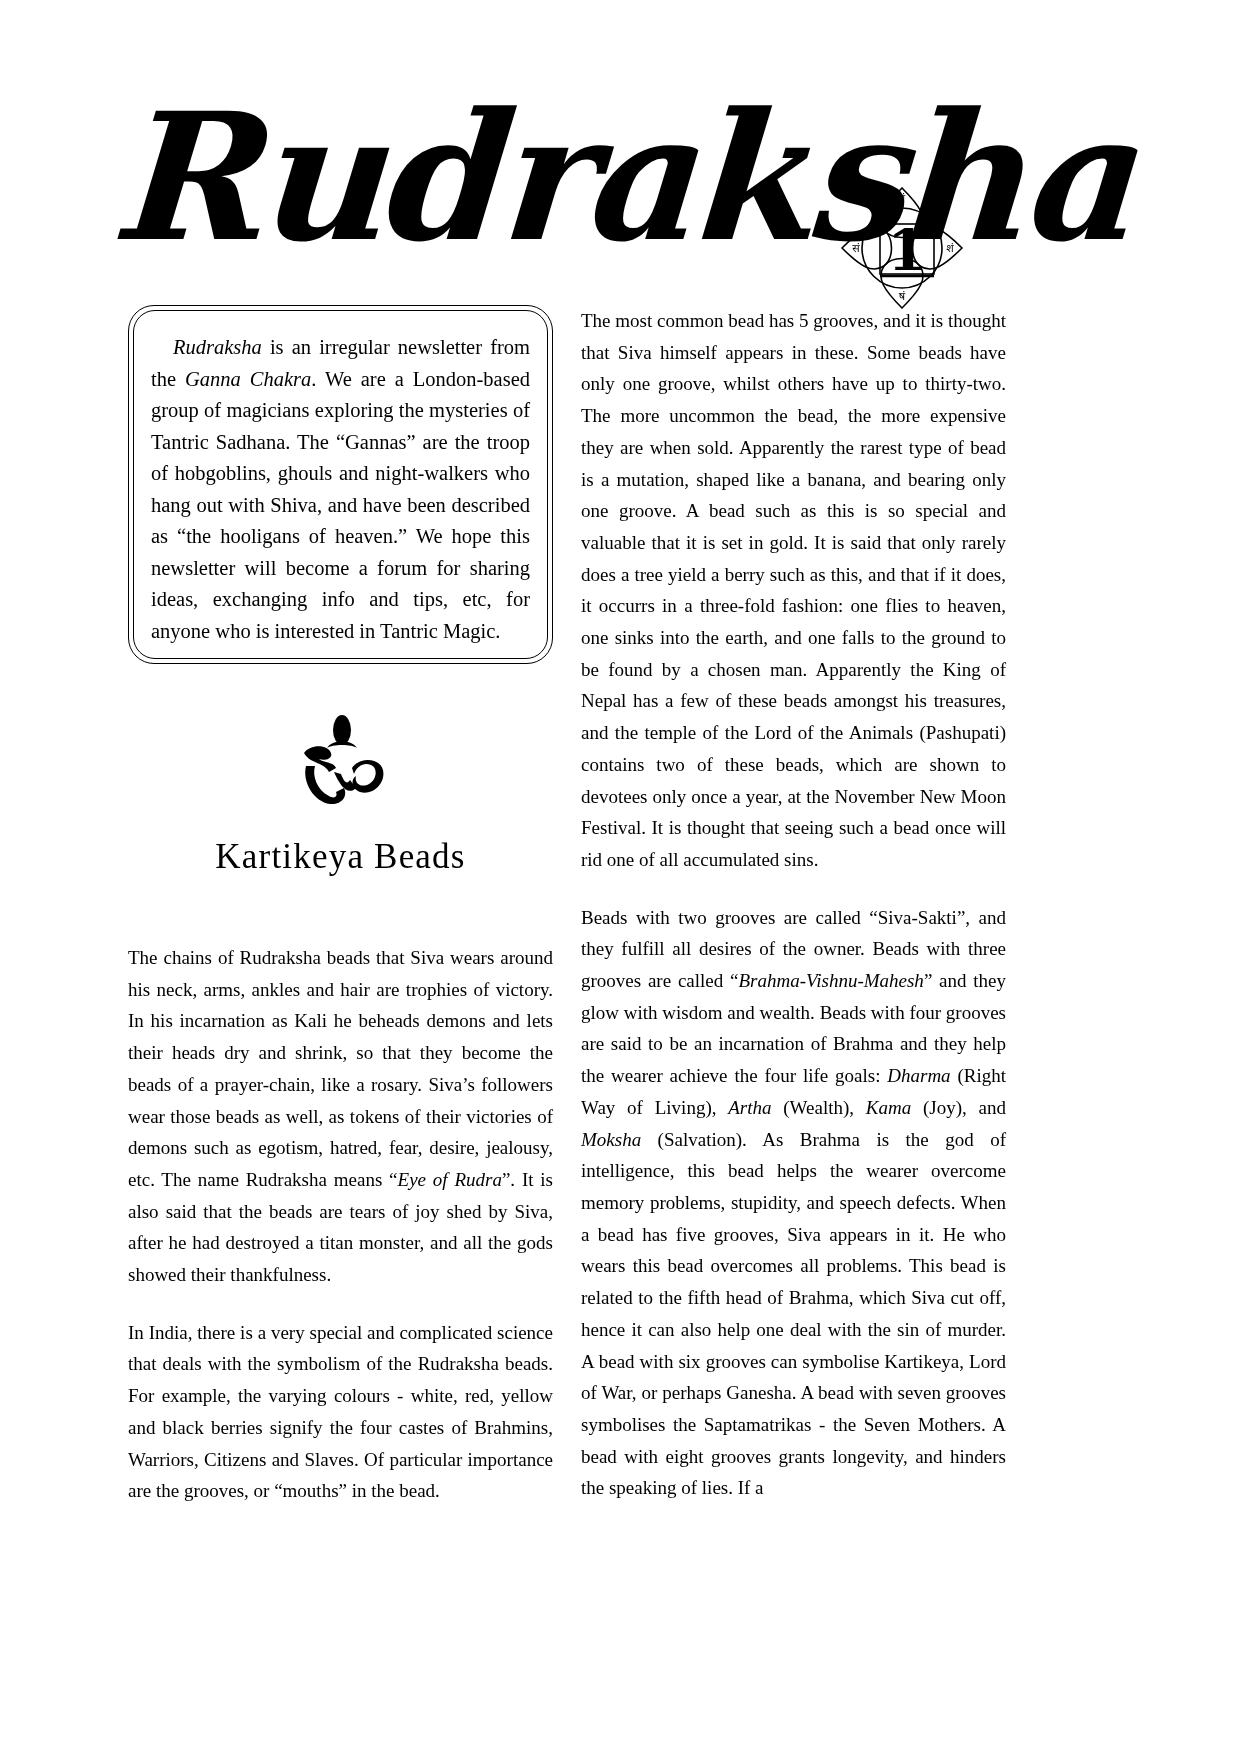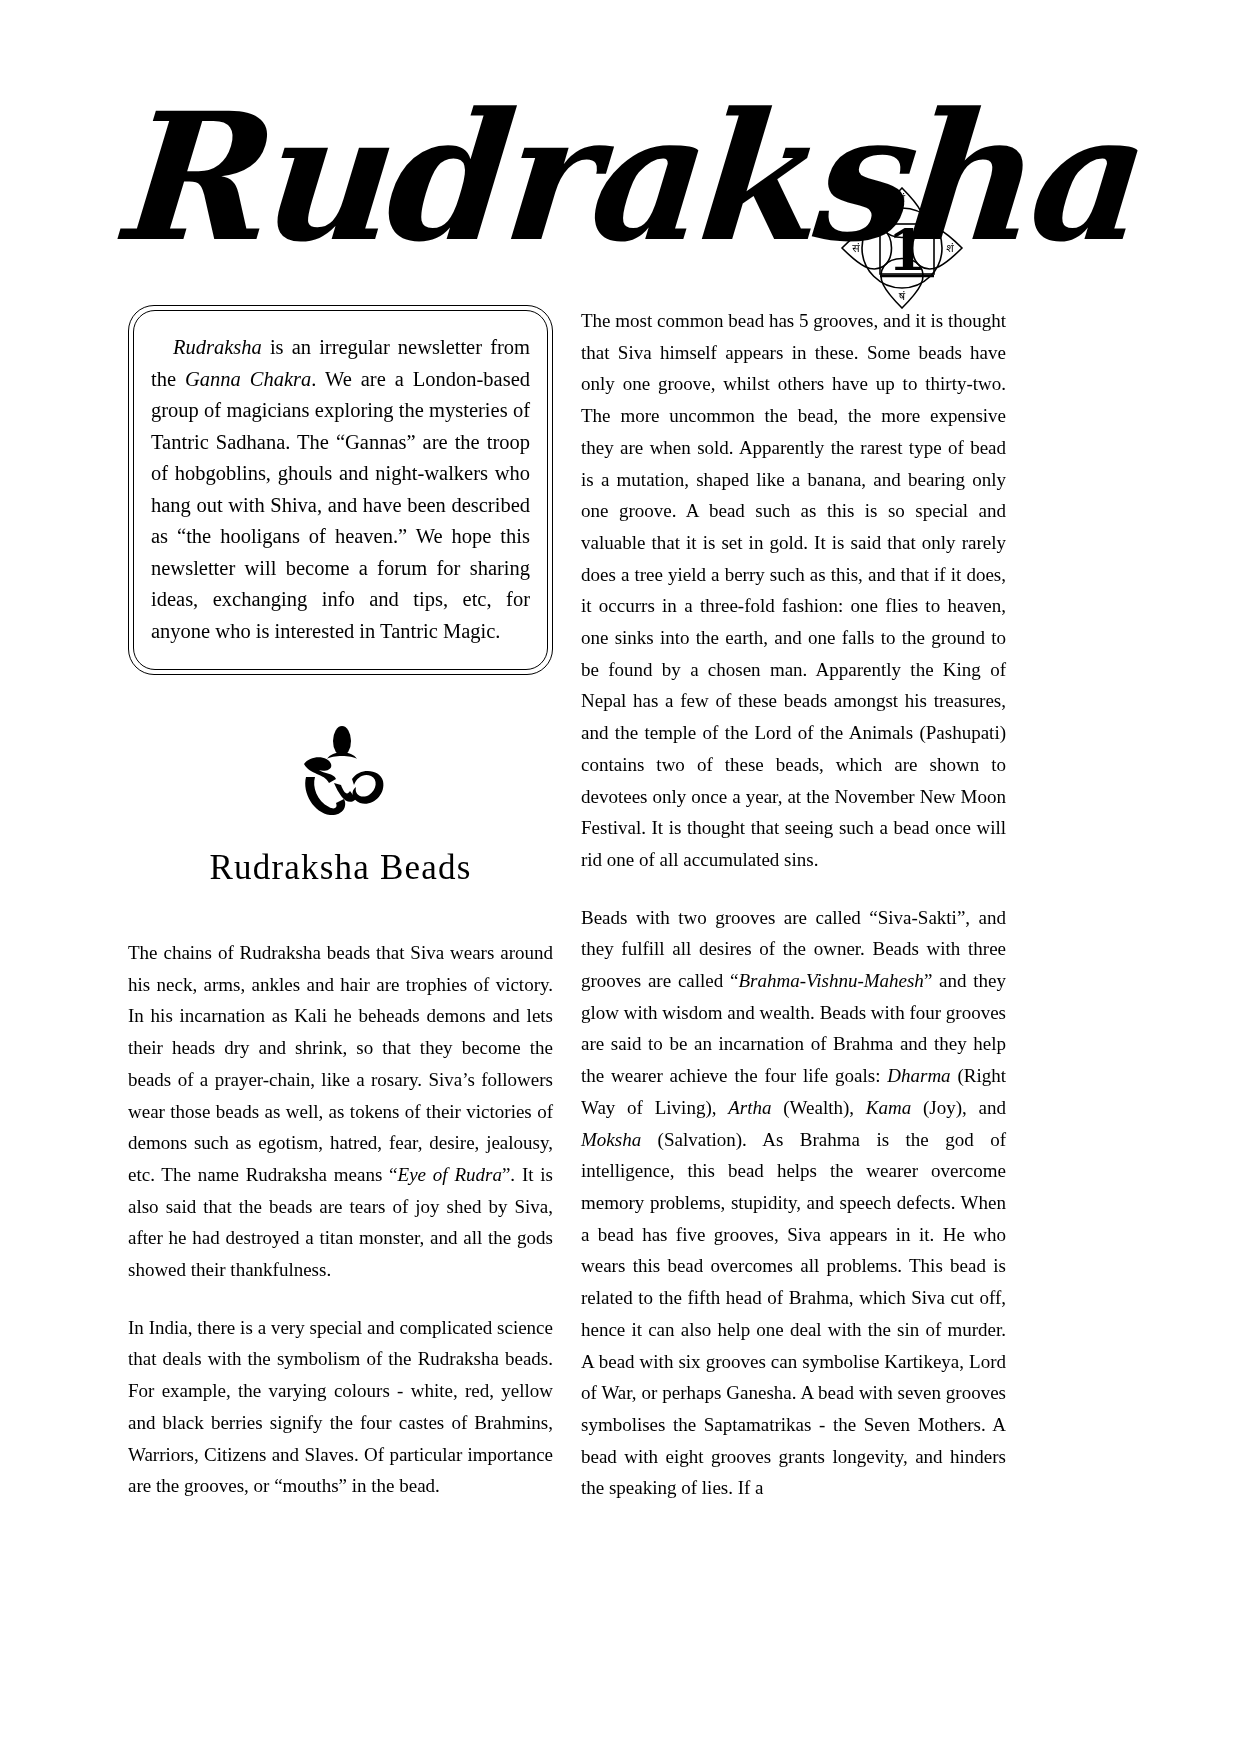--- a/index.html
+++ b/index.html
@@ -68,21 +68,21 @@
   .col-left  { left: 0px; }
   .col-right { left: 453px; }
 
   
   .intro-box {
     position: relative;
     width: 425px;
     box-sizing: border-box;
     border: 1px solid #000;
     border-radius: 26px;
-    padding: 26px 22px 27px 22px;
+    padding: 26px 22px 16px 22px;
     margin-bottom: 0;
   }
   .intro-box::before {
     content: "";
     position: absolute;
     left: 4px;
     top: 4px;
     right: 4px;
     bottom: 4px;
     border: 1px solid #000;
@@ -123,21 +123,21 @@
   
   .body-para {
     font-size: 19px;
     line-height: 31.7px;
     text-align: justify;
     margin: 0 0 26px 0;
   }
   .body-para:last-child { margin-bottom: 0; }
   .body-para i { font-style: italic; }
 
-  .col-left .body-start { margin-top: 48px; }
+  .col-left .body-start { margin-top: 64px; }
   .col-right .body-start { margin-top: 0px; }
 </style>
 </head>
 <body>
 
 <div class="page">
 
   <div class="masthead">
     <div class="masthead-title">Rudraksha</div>
 
@@ -196,21 +196,21 @@
                        C 61 79, 58 76, 55 68 Z"></path>
 
               <path d="M66 62 C 74 50, 94 52, 97 64 C 100 78, 86 90, 74 86
                        C 66 83, 64 74, 70 70 C 68 78, 76 82, 83 78
                        C 91 73, 92 62, 85 59 C 78 56, 71 60, 68 68 Z"></path>
             </g>
           </svg>
         </span>
       </div>
 
-      <h2 class="section-heading">Rudraksha Beads</h2>
+      <h2 class="section-heading">Kartikeya Beads</h2>
 
       <p class="body-para body-start">
         <span>The chains of Rudraksha beads that Siva wears around his neck, arms, ankles and hair are trophies of victory. In his incarnation as Kali he beheads demons and lets their heads dry and shrink, so that they become the beads of a prayer-chain, like a rosary. Siva’s followers wear those beads as well, as tokens of their victories of demons such as egotism, hatred, fear, desire, jealousy, etc. The name Rudraksha means “</span><i>Eye of Rudra</i><span>”. It is also said that the beads are tears of joy shed by Siva, after he had destroyed a titan monster, and all the gods showed their thankfulness.</span>
       </p>
 
       <p class="body-para">In India, there is a very special and complicated science that deals with the symbolism of the Rudraksha beads. For example, the varying colours - white, red, yellow and black berries signify the four castes of Brahmins, Warriors, Citizens and Slaves. Of particular importance are the grooves, or “mouths” in the bead.</p>
     </div>
 
     <div class="col col-right">
 

